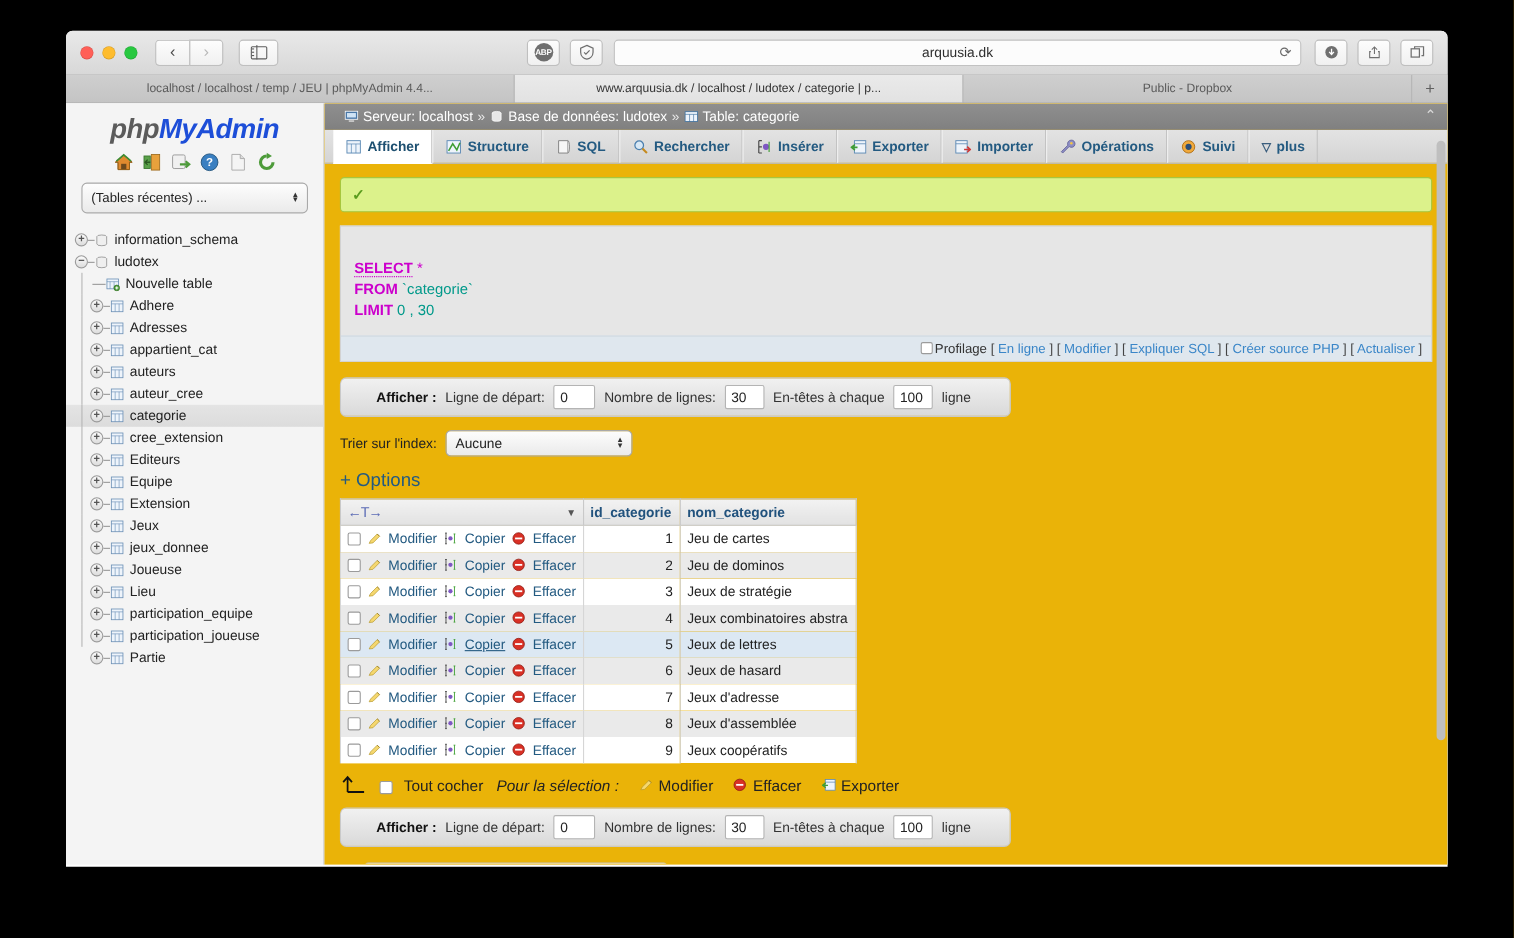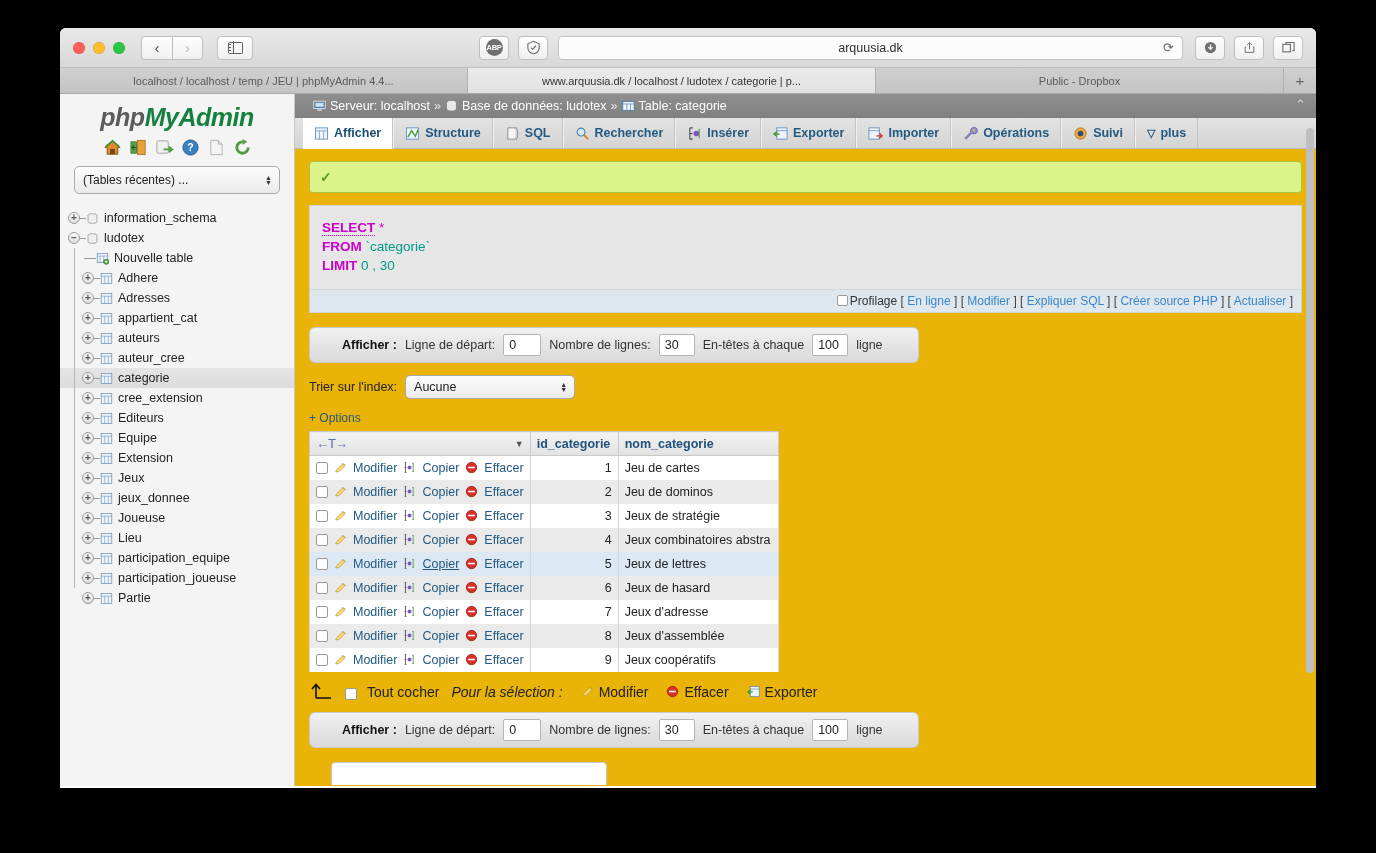--- a/index.html
+++ b/index.html
@@ -91,21 +91,21 @@
 
   
   .page { display: flex; height: 692px; background:#fff; position: relative; }
 
   
   .sidebar { width: 235px; background: #f4f4f4; border-right: 1px solid #c6c6c6;
              overflow: hidden; position: relative; }
   .logo { text-align:center; margin-top: 9px; font-size: 25px; font-style: italic;
           font-weight: bold; letter-spacing:-.5px; }
   .logo .php { color: #5b5b5b; }
-  .logo .my  { color: #15803d; }
+  .logo .my  { color: #1d4ed8; }
   .iconrow { display:flex; justify-content:center; gap: 7px; margin-top: 6px; }
   .micon { width: 19px; height: 19px; position: relative; }
 
   .recent-wrap { padding: 9px 14px 0 14px; }
   .recent {
     width: 100%; height: 23px; border:1px solid #a9a9a9; border-radius: 5px;
     background: linear-gradient(#fdfdfd,#eaeaea);
     font-size: 12px; color:#222; display:flex; align-items:center;
     padding: 13px 8px; position: relative;
   }
@@ -152,21 +152,21 @@
   .content { padding: 12px 14px 0 14px; height: 636px; overflow: hidden; position: relative; }
 
   .ok-box {
     background: #dcf28b; border:1px solid #a7c63d; border-radius: 4px;
     padding: 7px 10px; font-size:12.5px; color:#2f3b16;
     display:flex; align-items:center; gap: 8px;
   }
   .check { color:#5a9c1e; font-size: 14px; font-weight:bold; }
 
   .sqlbox { margin-top: 12px; background:#e6e6e6; border:1px solid #d2d2d2; }
-  .sqlcode { padding: 12px 12px 14px 12px; font-family: "Liberation Sans", sans-serif;
+  .sqlcode { padding: 28px 12px 14px 12px; font-family: "Liberation Sans", sans-serif;
              font-size: 13.5px; line-height: 19px; }
   .kw { color:#cc00cc; font-weight:bold; }
   .kw.u { border-bottom: 1px dotted #cc00cc; }
   .star { color:#cc00cc; }
   .ident { color:#00998a; }
   .num { color:#00998a; }
   .bt { color:#00998a; }
   .sqlfoot {
     background:#dfe7ee; border-top:1px solid #cfd8e0; padding: 4px 8px;
     font-size: 12px; text-align:right; color:#333;
@@ -189,21 +189,21 @@
   .inp.w38 { width: 38px; }
   .inp.w36 { width: 36px; }
 
   .sortidx { margin-top: 12px; display:flex; align-items:center; gap:8px; font-size:12.5px; color:#222; }
   .select {
     width: 170px; height: 24px; border:1px solid #a9a9a9; border-radius:5px;
     background: linear-gradient(#fdfdfd,#eaeaea);
     display:flex; align-items:center; padding: 0 8px; font-size:12.5px; position:relative;
   }
 
-  .options { margin-top: 12px; font-size:12px; color:#235a81; }
+  .options { margin-top: 12px; font-size:17px; color:#235a81; }
 
   table.results { margin-top: 6px; border-collapse: collapse; font-size: 12.5px; }
   table.results th {
     background: linear-gradient(#f2f2f2,#e2e2e2);
     border:1px solid #c9c9c9; border-top:1px solid #c9c9c9;
     font-size: 12.5px; color:#21527d; padding: 4px 6px; text-align:left; font-weight:bold;
     height: 22px; white-space:nowrap;
   }
   table.results th.ctrl { width: 215px; color:#5b6bb5; font-weight:normal; }
   table.results td {

